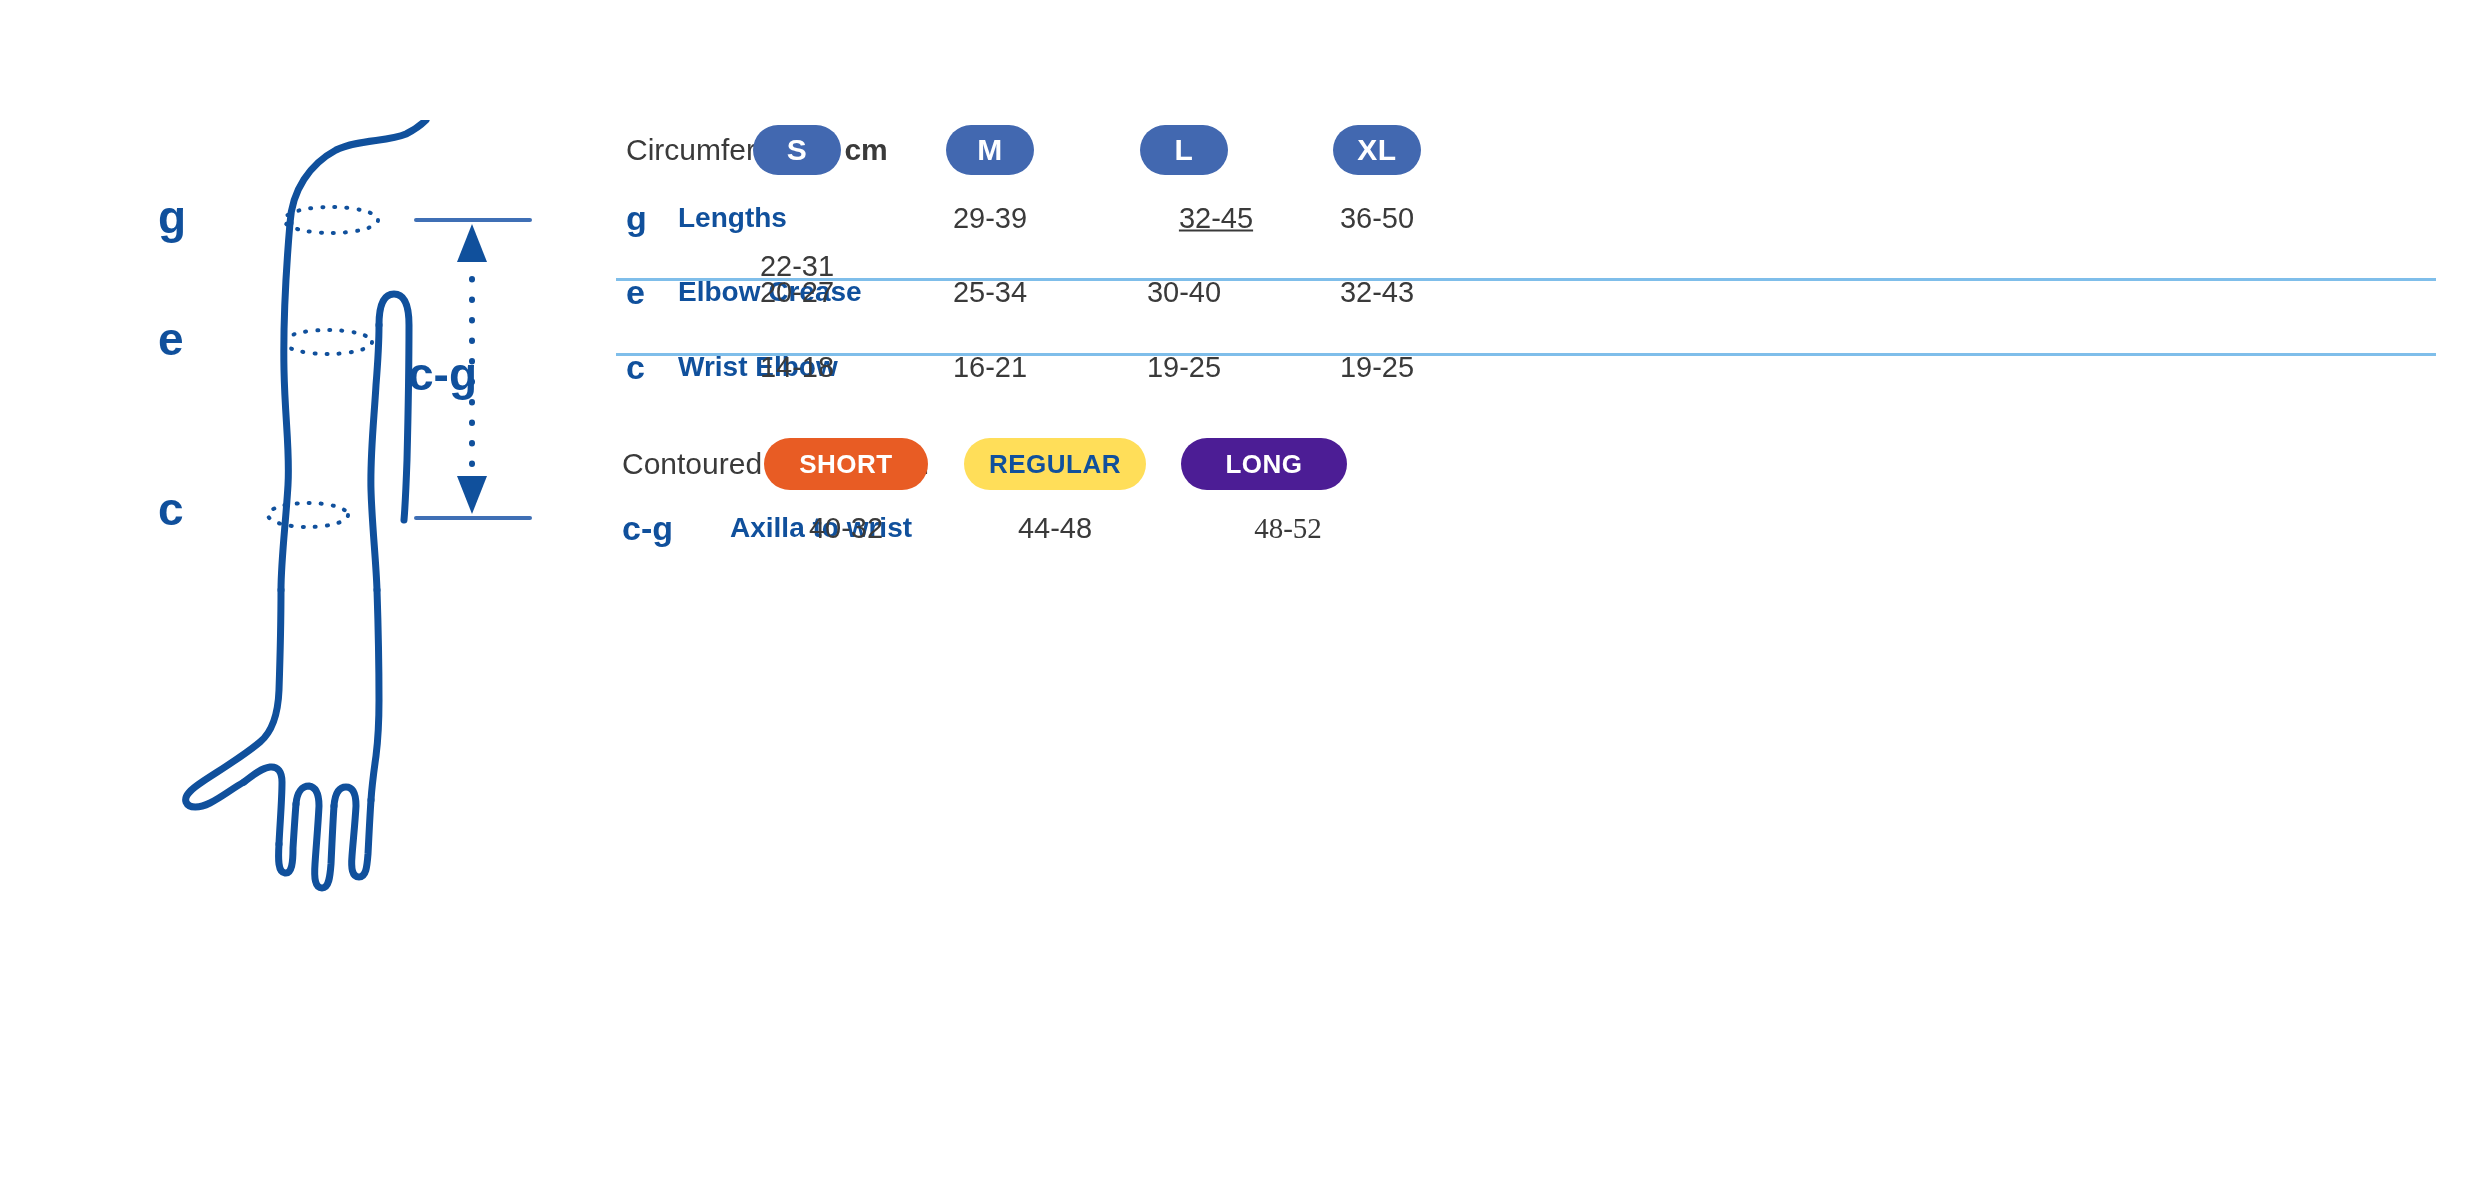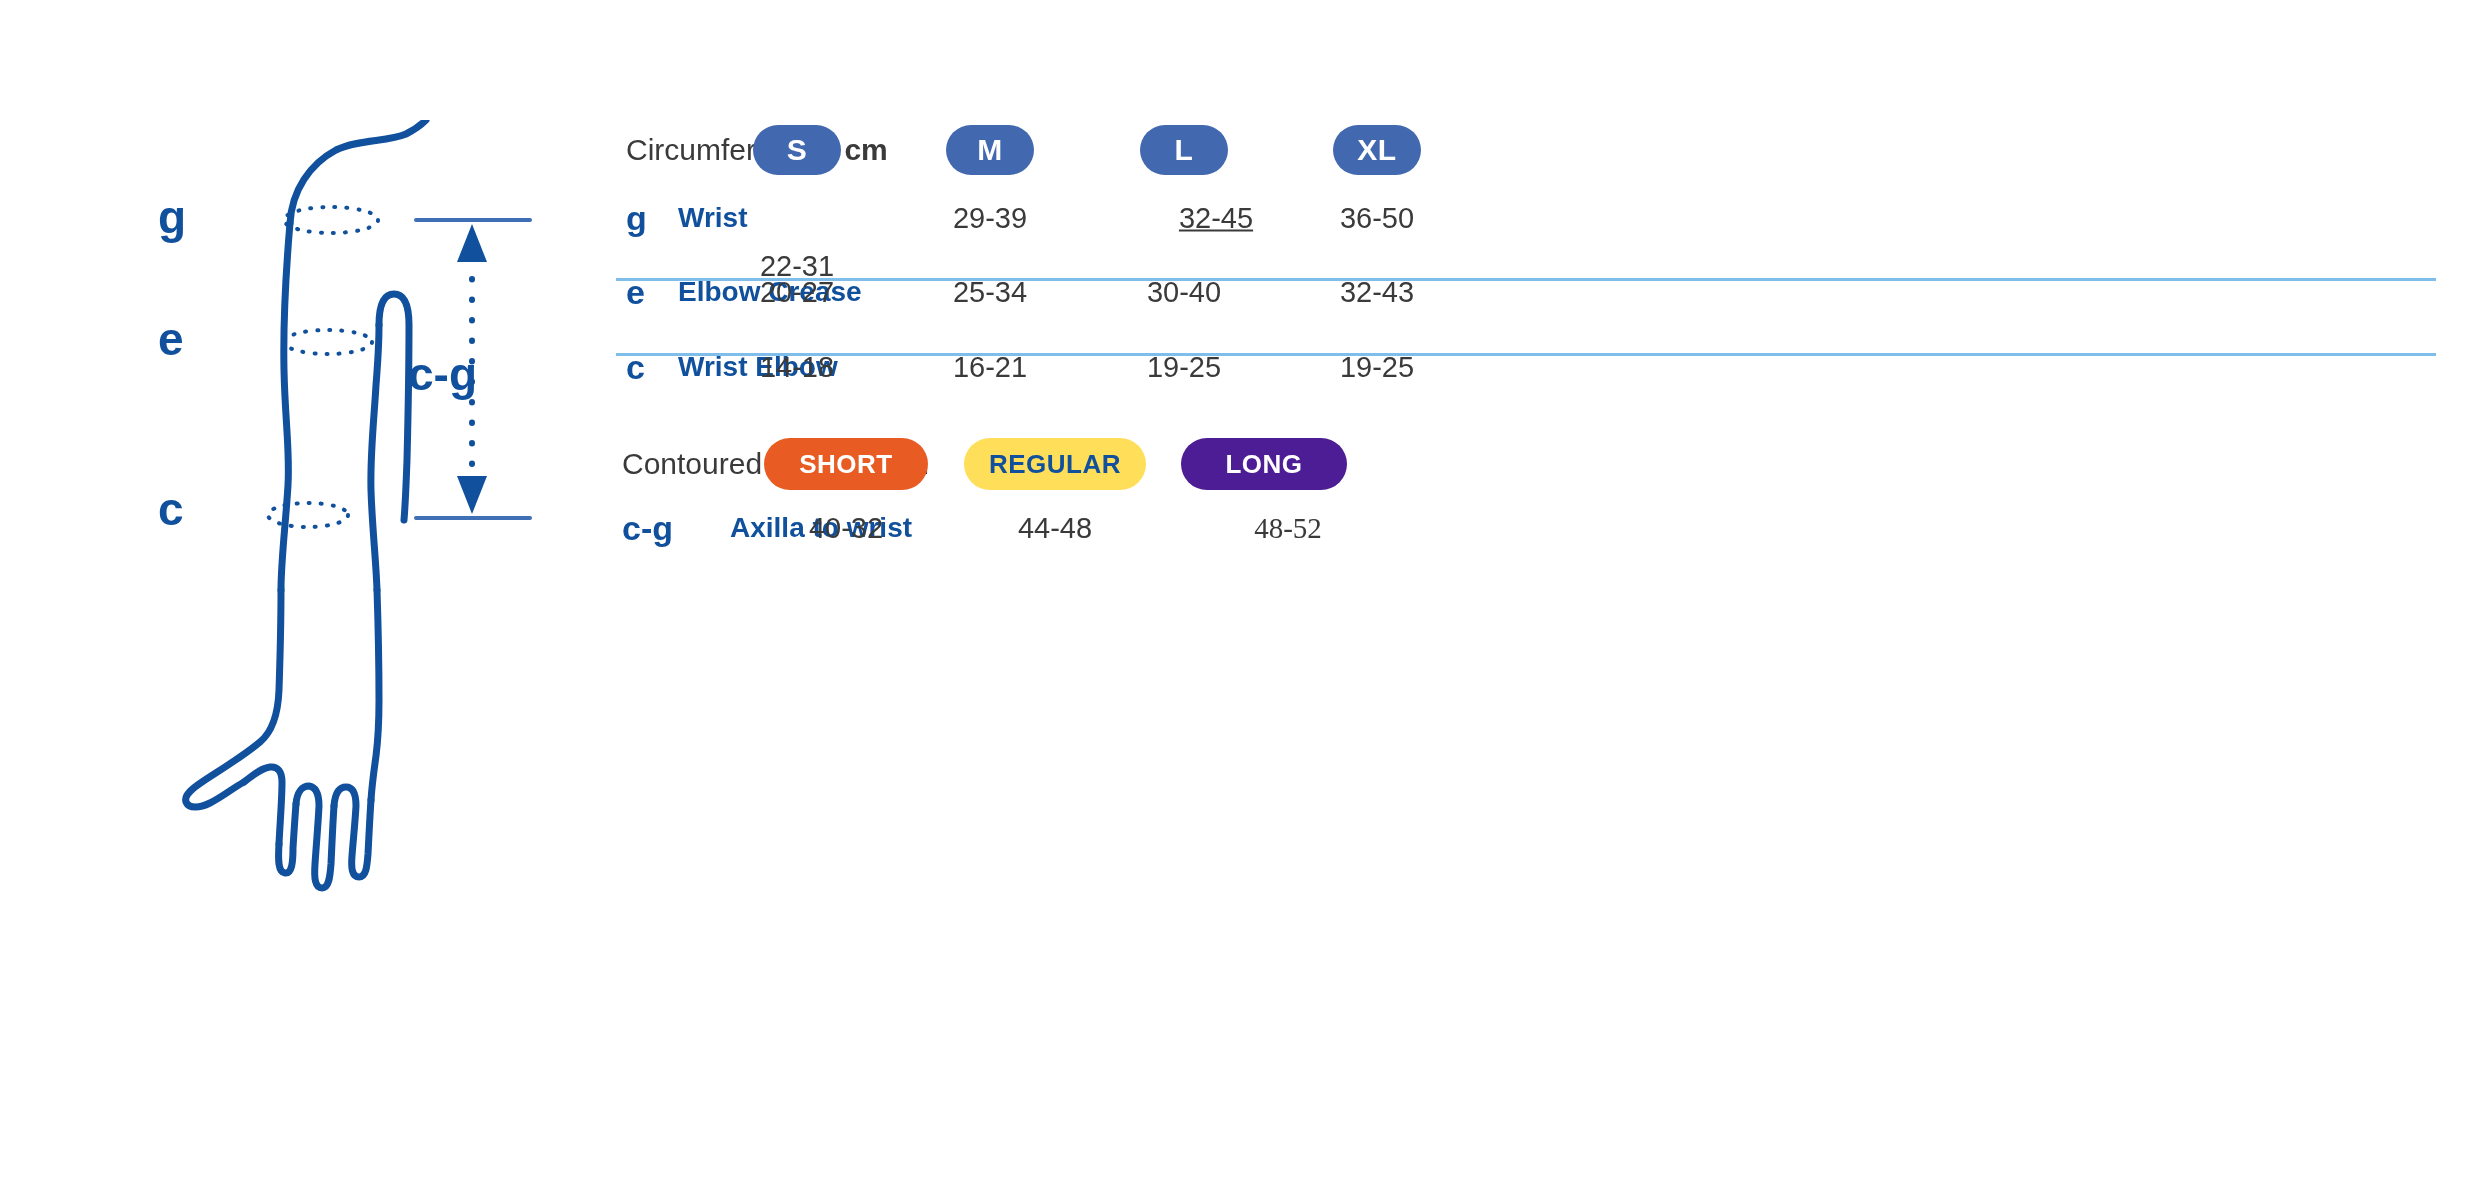--- a/index.html
+++ b/index.html
@@ -218,21 +218,21 @@
     <div class="badge size" style="left:568px;">
         <span>L</span>
       </div>
     <div class="badge size" style="left:761px;">
         <span>XL</span>
       </div>
   </div>
 
   <div class="row" style="top:68px;">
     <div class="code c1">g</div>
-    <div class="rowlabel">Wrist</div>
+    <div class="rowlabel">Lengths</div>
     <div class="val" style="left:181px;margin-top:48px;">22-31</div>
     <div class="val" style="left:374px;">29-39</div>
     <div class="val" style="left:600px;text-decoration:underline;">32-45</div>
     <div class="val" style="left:761px;">36-50</div>
   </div>
 
   <div class="divider" style="top:128px;"></div>
 
   <div class="row" style="top:142px;">
     <div class="code c1">e</div>

